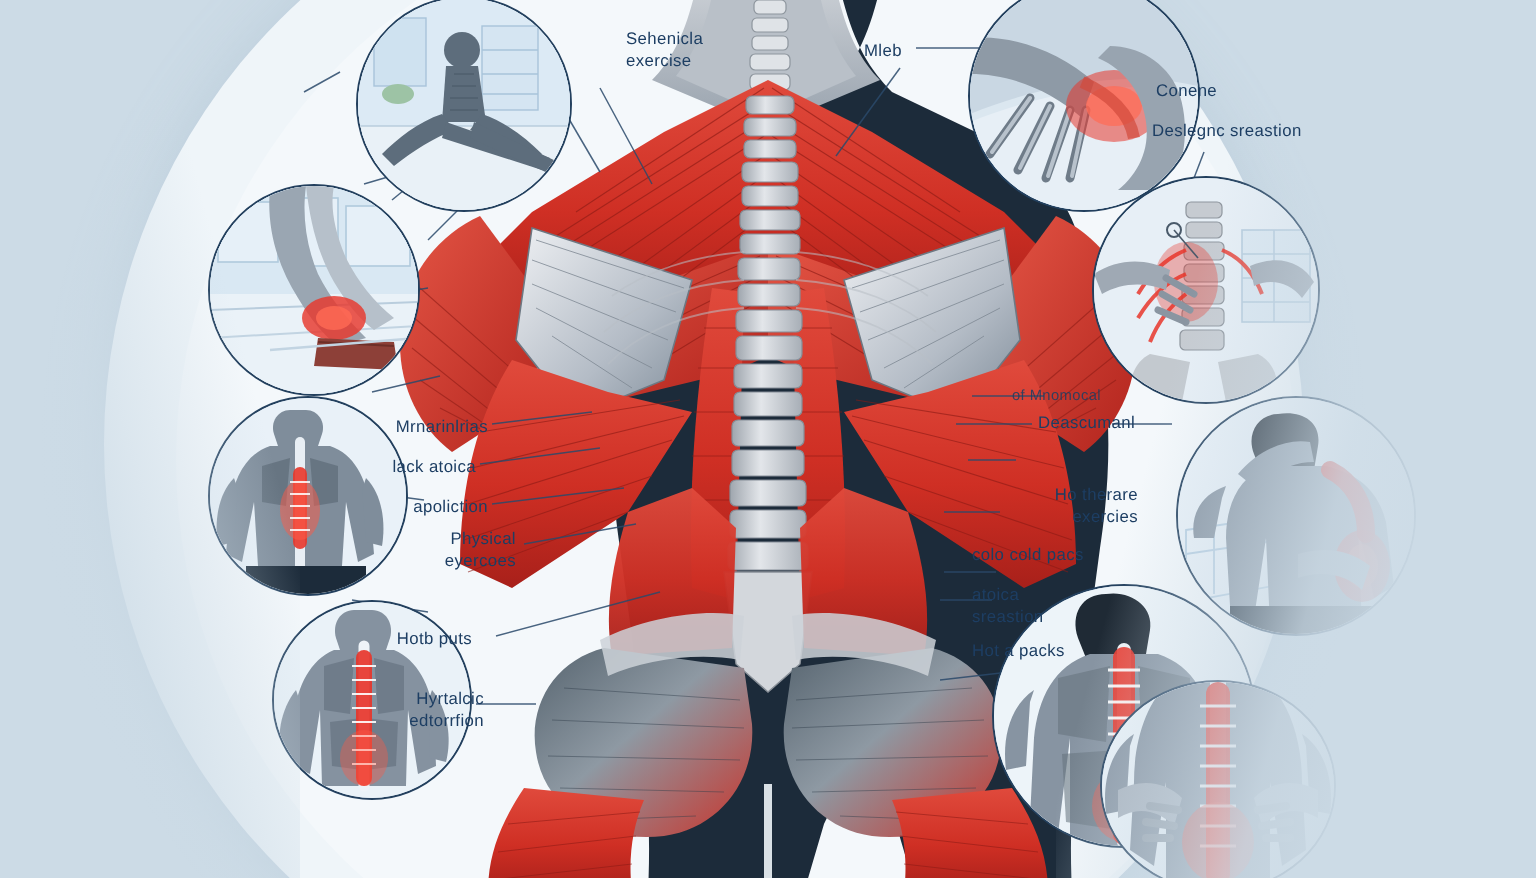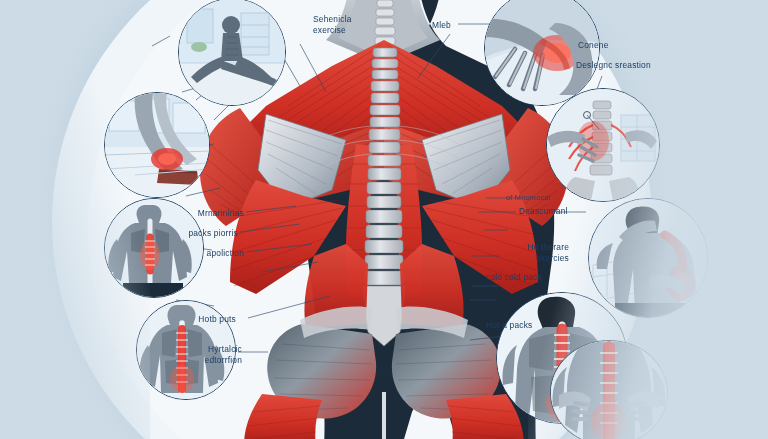--- a/index.html
+++ b/index.html
@@ -578,26 +578,30 @@
   <div class="wedge"></div>
   <div class="wedge-l"></div>
 
   <div class="lbl l" style="left:268px;top:14px;width:70px;padding-left:45px;">Sehenicla
 exercise</div>
   <div class="lbl l" style="left:432px;top:20px;width:40px;">Mleb</div>
   <div class="lbl l" style="left:578px;top:40px;width:60px;">Conene</div>
   <div class="lbl l" style="left:576px;top:60px;width:110px;">Deslegnc sreastion</div>
 
   <div class="lbl r" style="left:176px;top:208px;width:68px;">Mrnarinlrias</div>
-  <div class="lbl r" style="left:176px;top:228px;width:62px;">packs piorris</div>
+  <div class="lbl r" style="left:176px;top:228px;width:62px;">lack atoica</div>
   <div class="lbl r" style="left:176px;top:248px;width:68px;">apoliction</div>
+  <div class="lbl c" style="left:190px;top:264px;width:68px;">Physical
+eyercoes</div>
   <div class="lbl r" style="left:176px;top:314px;width:60px;">Hotb puts</div>
   <div class="lbl c" style="left:180px;top:344px;width:62px;">Hyrtalcic
 edtorrfion</div>
 
   <div class="lbl l" style="left:506px;top:193px;width:70px;font-size:7.4px;opacity:.85;">of Mnomocal</div>
   <div class="lbl l" style="left:519px;top:206px;width:80px;">Deascumanl</div>
   <div class="lbl c" style="left:495px;top:242px;width:74px;">Ho therare
 exercies</div>
   <div class="lbl l" style="left:486px;top:272px;width:84px;">colo cold pacs</div>
+  <div class="lbl l" style="left:486px;top:292px;width:70px;">atoica
+sreastion</div>
   <div class="lbl l" style="left:486px;top:320px;width:74px;">Hot a packs</div>
 
 </div>
 
 </body></html>

